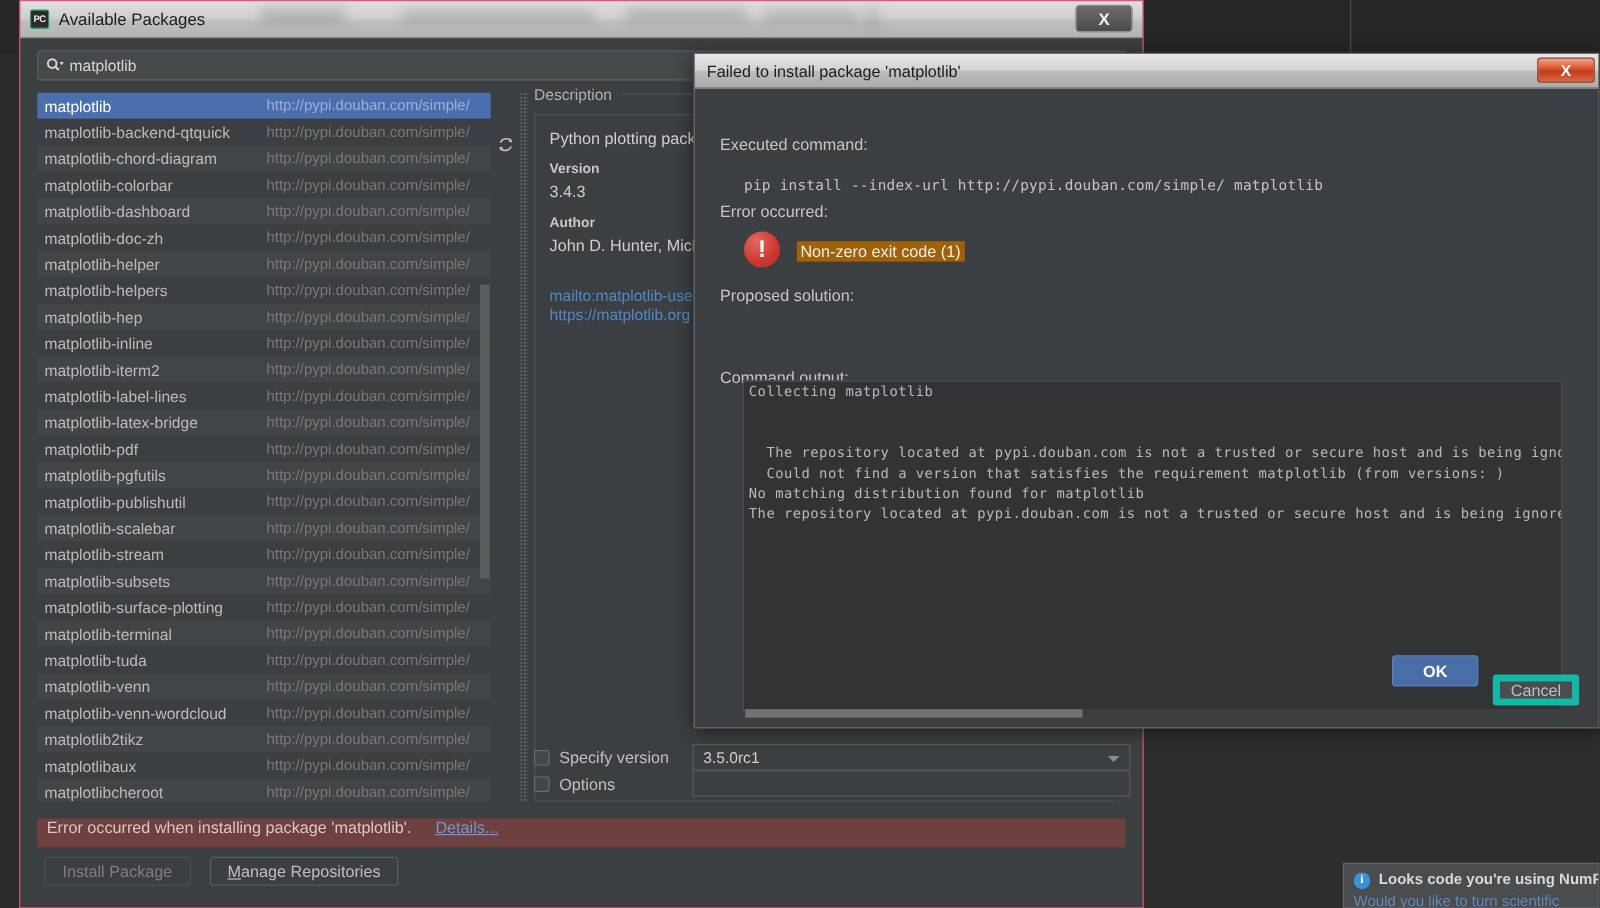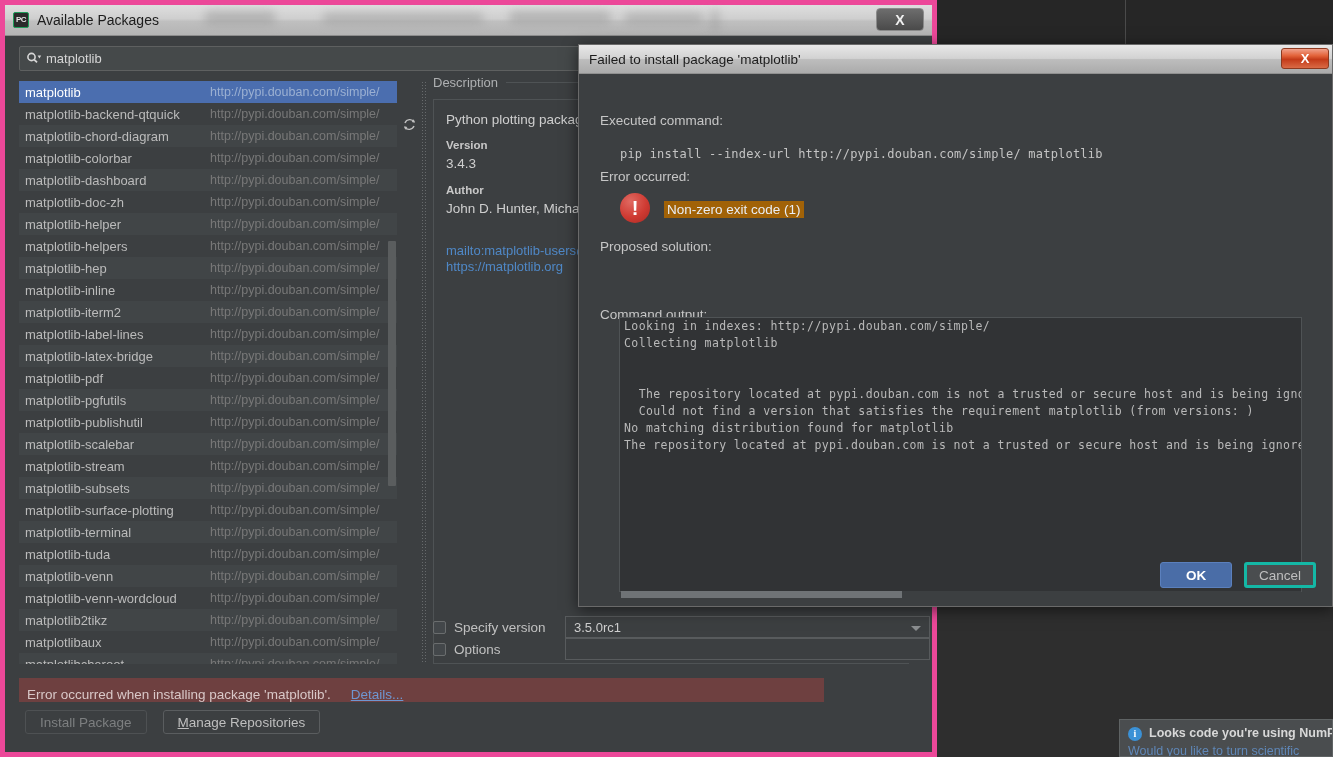--- a/index.html
+++ b/index.html
@@ -11,22 +11,22 @@
     -webkit-font-smoothing:antialiased;
   }
   
   #ide-backdrop{position:absolute;inset:0;background:#2b2b2b;}
   #ide-backdrop .panel-a{position:absolute;left:0;top:0;width:1333px;height:44px;background:#262626;}
   #ide-backdrop .panel-b{position:absolute;left:1125px;top:0;width:208px;height:44px;background:#262626;border-left:1px solid #4a4a4a;}
   #ide-backdrop .panel-c{position:absolute;left:930px;top:44px;width:403px;height:713px;background:#2e2e2e;}
 
   
   #pkg-window{
-    position:absolute;left:0;top:0;width:937px;height:757px;
-    background:#4d7c0f;border:5px solid #ec4899;box-sizing:border-box;
+    position:absolute;left:16px;top:0;width:937px;height:757px;
+    background:#4d7c0f;border:1px solid #ec4899;box-sizing:border-box;
   }
   #pkg-titlebar{
     position:absolute;left:0;top:0;width:100%;height:31px;
     background:linear-gradient(to bottom,#dedede 0%,#cfcfcf 45%,#bfbfbf 55%,#b4b4b4 100%);
     border-bottom:1px solid #8c8c8c;
     display:flex;align-items:center;box-sizing:border-box;padding-left:8px;
   }
   
   #pkg-titlebar .ghost{position:absolute;background:#9b9b9b;filter:blur(5px);opacity:.55;border-radius:3px;}
   .pc-icon{
@@ -104,22 +104,22 @@
     color:#cfcfcf;font-size:13px;margin-left:11px;
   }
   .combo .arrow{position:absolute;right:8px;top:9px;width:0;height:0;
     border-left:5px solid transparent;border-right:5px solid transparent;border-top:5px solid #8a8d8f;}
   .txtfield{
     width:365px;height:22px;background:#3c3f41;border:1px solid #585b5d;box-sizing:border-box;margin-left:11px;
   }
 
   
   #error-banner{
-    position:absolute;left:14px;bottom:50px;width:805px;height:24px;
-    background:#6e4040;display:flex;align-items:flex-end;padding-left:8px;box-sizing:border-box;
+    position:absolute;left:14px;bottom:50px;width:907px;height:24px;
+    background:#6e4040;display:flex;align-items:flex-start;padding-left:8px;box-sizing:border-box;
   }
   #error-banner .msg{color:#d9c8c8;font-size:13.5px;}
   #error-banner .details{color:#6f96d0;font-size:13.5px;margin-left:20px;text-decoration:underline;}
   #btn-row{position:absolute;left:20px;bottom:18px;display:flex;gap:16px;}
   .btn{
     height:24px;padding:0 14px;display:flex;align-items:center;justify-content:center;
     background:#3c3f41;border:1px solid #5a5d5f;border-radius:3px;box-sizing:border-box;
     color:#bfbfbf;font-size:13.5px;
   }
   .btn.disabled{color:#7d7f80;border-color:#4e5153;}
@@ -167,21 +167,21 @@
     font-family:"DejaVu Sans Mono", monospace;letter-spacing:.4px;padding-left:4px;
   }
   #out-hscroll{position:absolute;left:620px;top:546px;width:680px;height:7px;background:#3c3f41;}
   #out-hthumb{position:absolute;left:0;top:0;width:281px;height:7px;background:#6f7376;}
   #err-buttons{position:absolute;right:16px;bottom:18px;display:flex;gap:12px;}
   .dbtn{
     width:72px;height:26px;display:flex;align-items:center;justify-content:center;
     border-radius:3px;box-sizing:border-box;font-size:13.5px;
   }
   .dbtn.primary{background:#4a6da7;border:1px solid #5b80bd;color:#ffffff;font-weight:bold;}
-  .dbtn.normal{background:#4a4d4f;border:3px solid #14b8a6;color:#bfbfbf;}
+  .dbtn.normal{background:#4a4d4f;border:6px solid #14b8a6;color:#bfbfbf;margin-top:16px;}
 
   
   #numpy-balloon{
     position:absolute;left:1119px;top:719px;width:214px;height:38px;
     background:#4a4d4f;border:1px solid #5f6364;box-sizing:border-box;
     padding:6px 8px;overflow:hidden;
   }
   #numpy-balloon .row1{display:flex;align-items:flex-start;}
   .info-icon{
     width:14px;height:14px;border-radius:50%;background:#3b91d6;flex:0 0 14px;margin-right:7px;margin-top:1px;
@@ -421,21 +421,20 @@
     <div class="err-h" style="left:20px;top:94px;">Error occurred:</div>
     <div id="err-icon">!</div>
     <div id="err-msg">Non-zero exit code (1)</div>
 
     <div class="err-h" style="left:20px;top:164px;">Proposed solution:</div>
 
     <div class="err-h" style="left:20px;top:232px;">Command output:</div>
   </div>
 
   <div id="out-box" style="left:40px;top:272px;width:683px;height:275px;">
-      <div class="line">Looking in indexes: http://pypi.douban.com/simple/</div>
       <div class="line">Collecting matplotlib</div>
       <div class="line">&nbsp;</div>
       <div class="line">&nbsp;</div>
       <div class="line">  The repository located at pypi.douban.com is not a trusted or secure host and is being ignored. If this reposit</div>
       <div class="line">  Could not find a version that satisfies the requirement matplotlib (from versions: )</div>
       <div class="line">No matching distribution found for matplotlib</div>
       <div class="line">The repository located at pypi.douban.com is not a trusted or secure host and is being ignored. If this repositor</div>
     </div>
   <div id="out-hscroll" style="left:42px;top:546px;">
     <div id="out-hthumb"></div>

